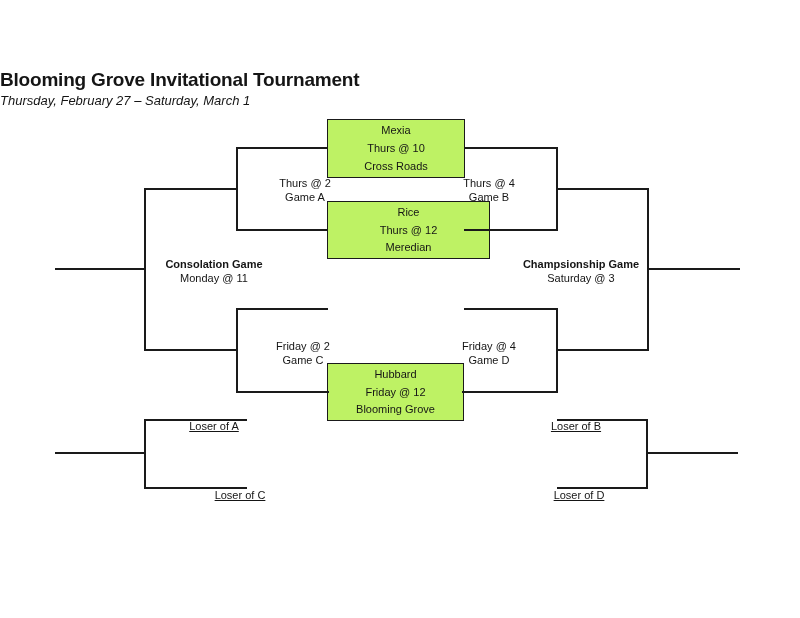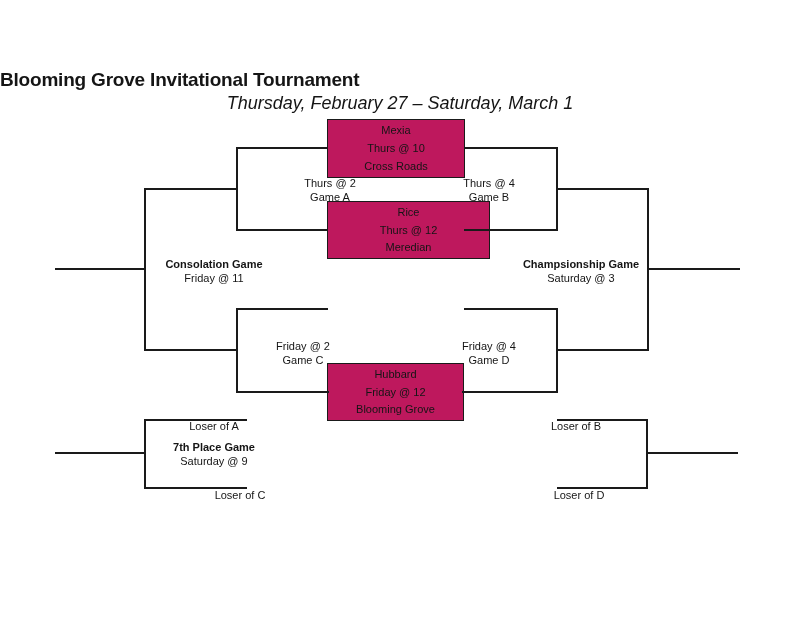--- a/index.html
+++ b/index.html
@@ -5,37 +5,37 @@
   html,body{margin:0;padding:0;background:#fff;}
   .page{
     position:relative;width:800px;height:618px;background:#ffffff;
     font-family:"Liberation Sans",sans-serif;color:#151515;overflow:hidden;
   }
   .title{
     position:absolute;left:0;top:69px;width:100%;text-align:left;
     font-size:19px;font-weight:bold;letter-spacing:-0.2px;
   }
   .subtitle{
-    position:absolute;left:0;top:93px;width:100%;text-align:center;
-    font-size:18px;font-style:italic;
+    position:absolute;left:0;top:93px;width:100%;
+    font-size:13px;font-style:italic;
   }
   .hline{position:absolute;height:1.5px;background:#1a1a1a;}
   .vline{position:absolute;width:1.5px;background:#1a1a1a;}
   .box{
-    position:absolute;border:1.5px solid #1a1a1a;background:#be185d;
+    position:absolute;border:1.5px solid #1a1a1a;background:#bef264;
     box-sizing:border-box;display:flex;flex-direction:column;
     justify-content:space-between;text-align:center;
     font-size:11px;line-height:12px;padding:4px 2px 5px 2px;
   }
   .lbl{
     position:absolute;transform:translateX(-50%);text-align:center;
     font-size:11px;line-height:13.5px;white-space:nowrap;
   }
   .lbl .bold{font-weight:bold;}
-  .u{}
+  .u{text-decoration:underline;}
 </style>
 </head>
 <body>
 
 <div class="page">
 
   <div class="title">Blooming Grove Invitational Tournament</div>
   <div class="subtitle">Thursday, February 27 – Saturday, March 1</div>
 
   <div class="box" style="left:327px;top:119px;width:138px;height:59px;">
@@ -47,52 +47,48 @@
     <div>Rice</div>
     <div>Thurs @ 12</div>
     <div>Meredian</div>
   </div>
   <div class="box" style="left:327px;top:363px;width:137px;height:58px;">
     <div>Hubbard</div>
     <div>Friday @ 12</div>
     <div>Blooming Grove</div>
   </div>
 
-  <div class="lbl" style="left:305px;top:177px;margin-left:25px;">
+  <div class="lbl" style="left:305px;top:177px;">
     <div>Thurs @ 2</div>
     <div>Game A</div>
   </div>
   <div class="lbl" style="left:489px;top:177px;">
     <div>Thurs @ 4</div>
     <div>Game B</div>
   </div>
   <div class="lbl" style="left:303px;top:340px;">
     <div>Friday @ 2</div>
     <div>Game C</div>
   </div>
   <div class="lbl" style="left:489px;top:340px;">
     <div>Friday @ 4</div>
     <div>Game D</div>
   </div>
 
   <div class="lbl" style="left:214px;top:258px;">
     <div class="bold">Consolation Game</div>
-    <div>Friday @ 11</div>
+    <div>Monday @ 11</div>
   </div>
   <div class="lbl" style="left:581px;top:258px;">
     <div class="bold">Champsionship Game</div>
     <div>Saturday @ 3</div>
   </div>
 
   <div class="lbl" style="left:214px;top:420px;">
     <span class="u">Loser of A</span>
-  </div>
-  <div class="lbl" style="left:214px;top:441px;">
-    <div class="bold">7th Place Game</div>
-    <div>Saturday @ 9</div>
   </div>
   <div class="lbl" style="left:216px;top:489px;padding-left:48px;">
     <span class="u">Loser of C</span>
   </div>
 
   <div class="lbl" style="left:576px;top:420px;">
     <span class="u">Loser of B</span>
   </div>
   <div class="lbl" style="left:579px;top:489px;">
     <span class="u">Loser of D</span>

